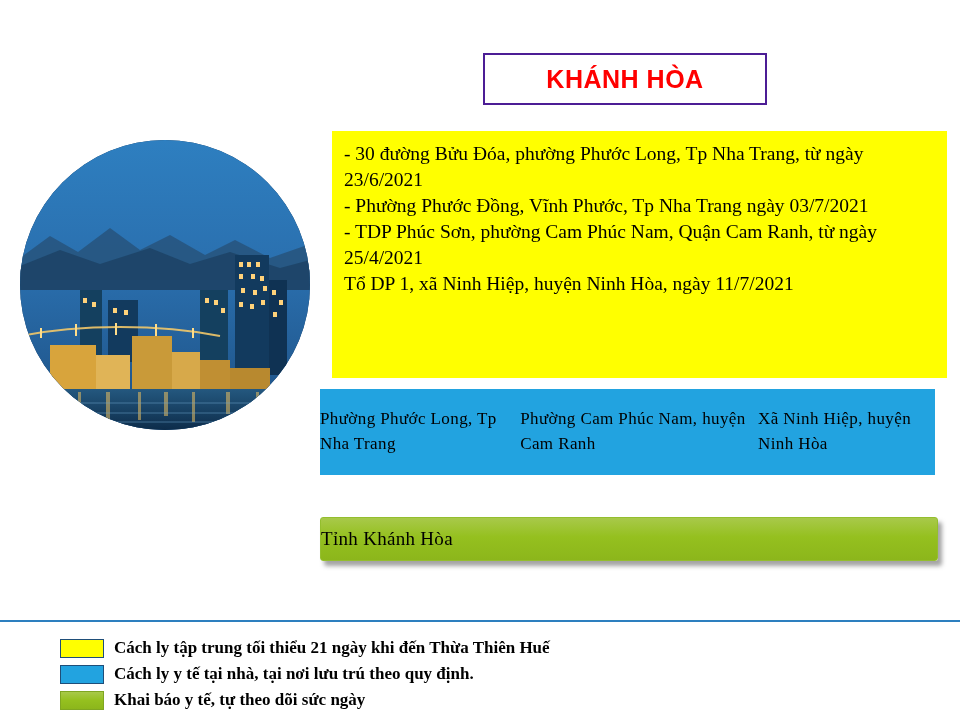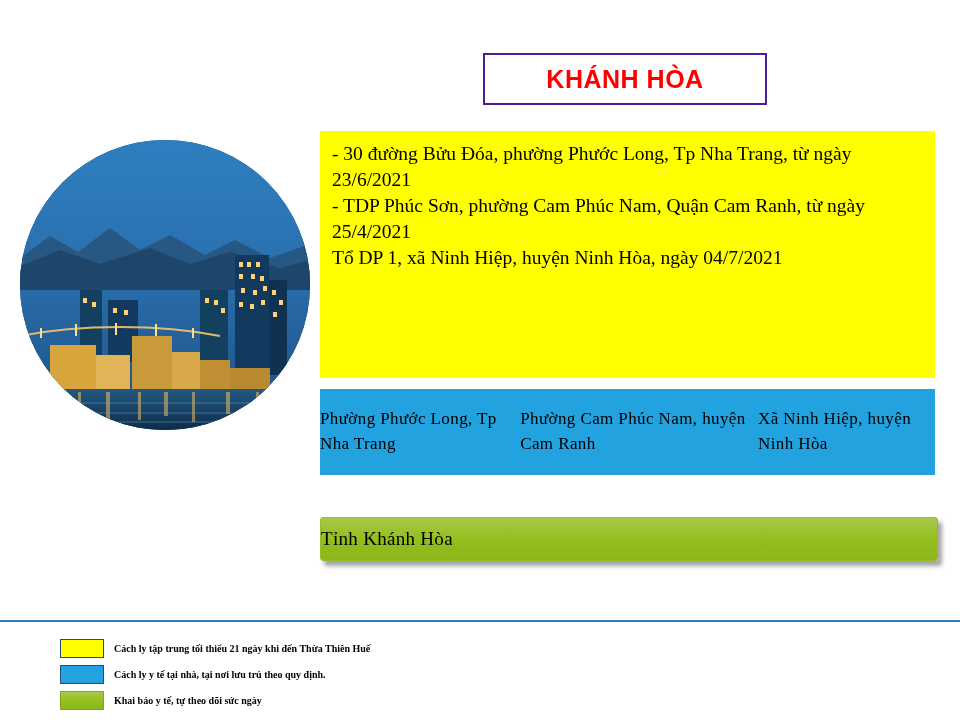--- a/index.html
+++ b/index.html
@@ -52,21 +52,21 @@
     height: 290px;
     border-radius: 50%;
     overflow: hidden;
     background: #10365c;
   }
   .photo svg { display: block; }
 
   
   .yellow-box {
     position: absolute;
-    left: 320px;
+    left: 332px;
     top: 131px;
     width: 615px;
     height: 247px;
     background: #FFFF00;
     padding: 10px 12px 8px 12px;
     box-sizing: border-box;
   }
   .yellow-box .line {
     font-size: 19.5px;
     color: #000000;
@@ -145,21 +145,21 @@
     border: 1px solid #1f4e79;
     margin-right: 10px;
     flex: 0 0 auto;
   }
   .swatch.yellow { background: #FFFF00; }
   .swatch.blue   { background: #22A3E0; }
   .swatch.green  { background: linear-gradient(to bottom, #A8C94A 0%, #95C01F 50%, #8CB61B 100%); border-color:#7FA621; }
   .legend-text {
     font-family: "Liberation Serif", serif;
     font-weight: bold;
-    font-size: 10px;
+    font-size: 17px;
     color: #000000;
     white-space: nowrap;
   }
 </style>
 </head>
 <body>
 
 <div class="slide">
 
   <div class="title-box">
@@ -254,22 +254,23 @@
       <g fill="#6fa8cf" opacity="0.25">
         <rect x="0" y="262" width="290" height="2"></rect>
         <rect x="0" y="272" width="290" height="2"></rect>
         <rect x="0" y="281" width="290" height="2"></rect>
       </g>
     </svg>
   </div>
 
   <div class="yellow-box">
     <div class="line">- 30 đường Bửu Đóa, phường Phước Long, Tp Nha Trang,  từ ngày 23/6/2021</div>
+    <div class="line">- Phường Phước Đồng, Vĩnh Phước, Tp Nha Trang ngày 03/7/2021</div>
     <div class="line">- TDP Phúc Sơn, phường Cam Phúc Nam, Quận Cam Ranh, từ ngày 25/4/2021</div>
-    <div class="line">Tổ DP 1, xã Ninh Hiệp, huyện Ninh Hòa, ngày 04/7/2021</div>
+    <div class="line">Tổ DP 1, xã Ninh Hiệp, huyện Ninh Hòa, ngày 11/7/2021</div>
   </div>
 
   <div class="blue-box">
     <div class="line">Phường Phước Long, Tp Nha Trang</div>
     <div class="line">Phường Cam Phúc Nam, huyện Cam Ranh</div>
     <div class="line">Xã Ninh Hiệp, huyện Ninh Hòa</div>
   </div>
 
   <div class="green-bar">
     <span class="label">Tỉnh Khánh Hòa</span>

